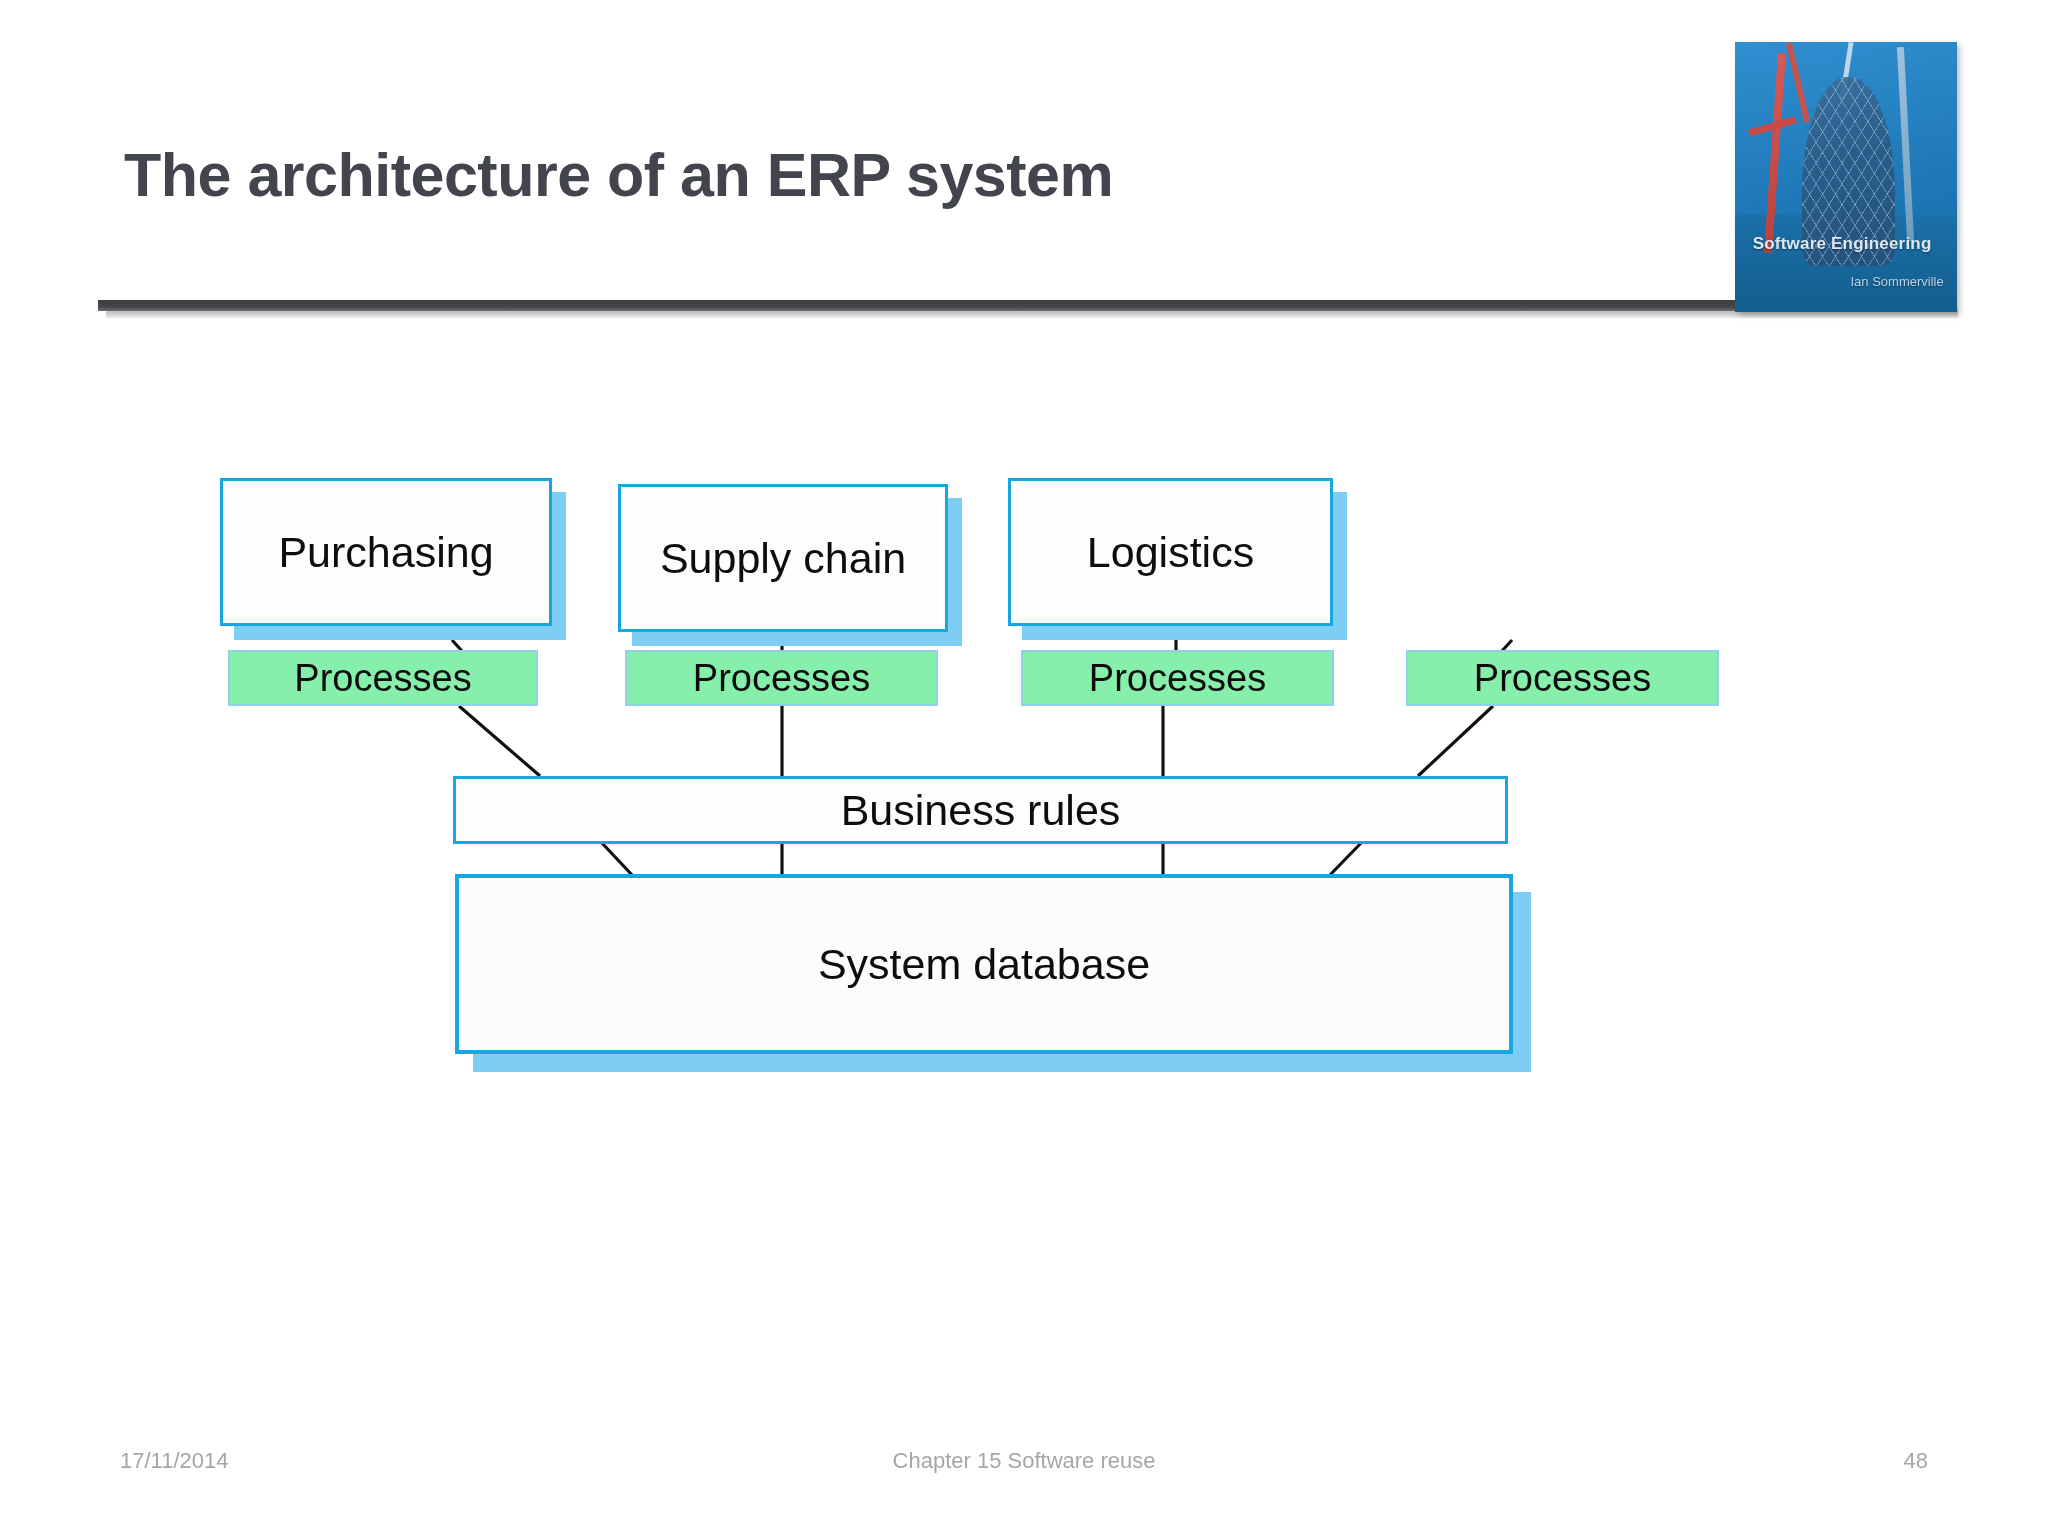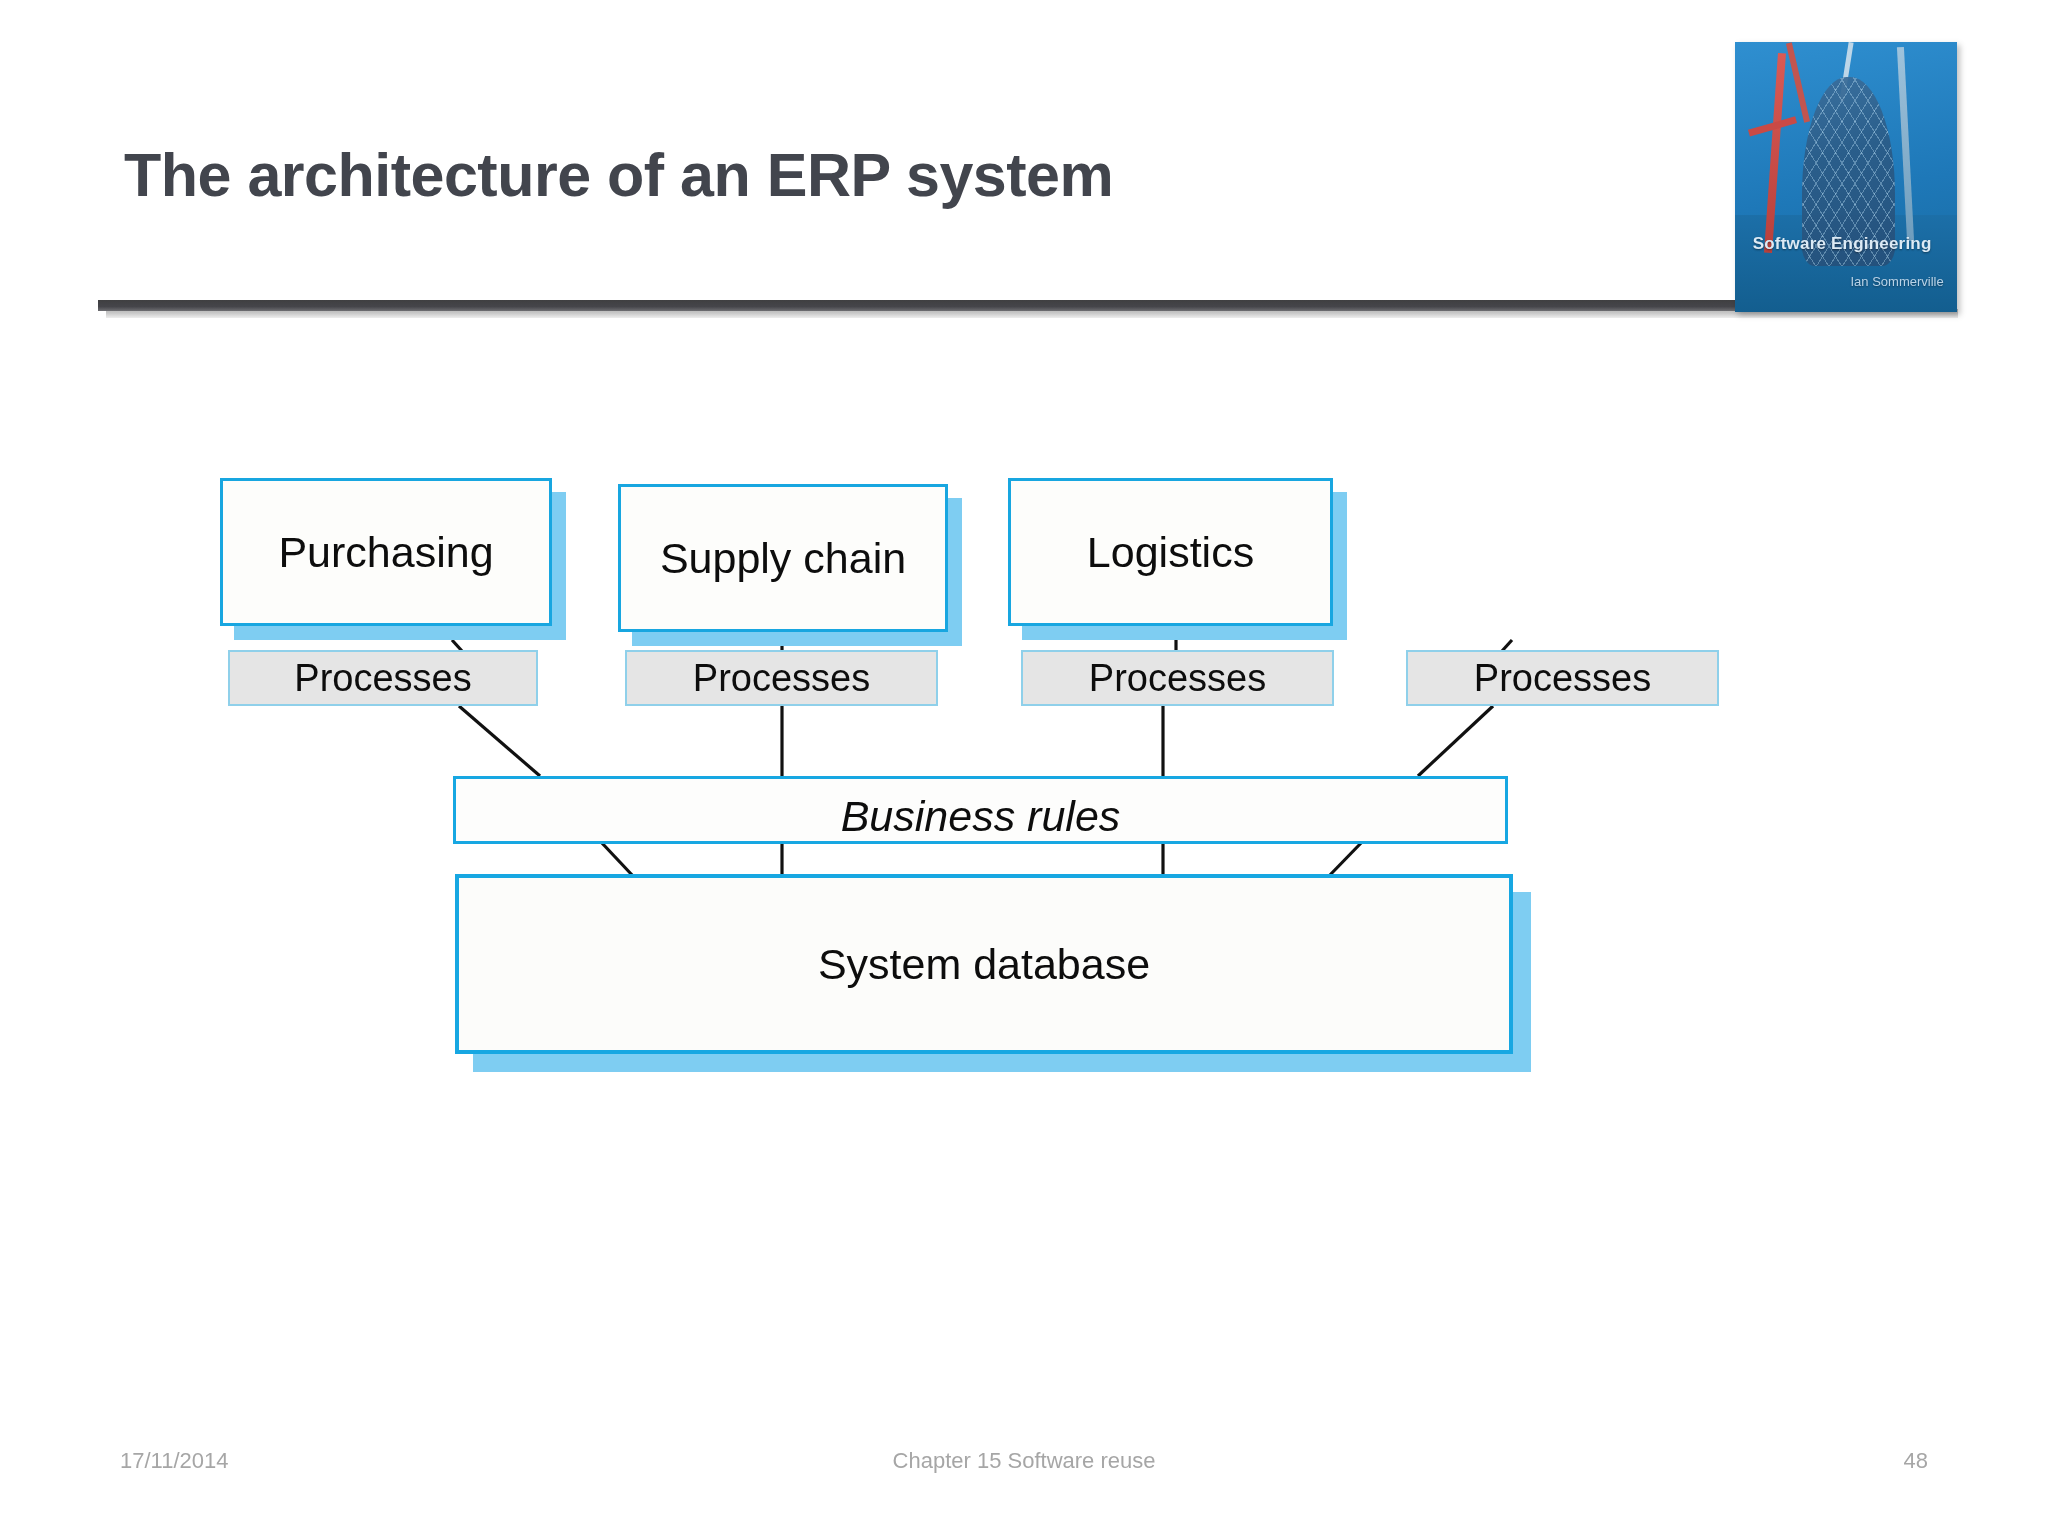--- a/index.html
+++ b/index.html
@@ -102,32 +102,32 @@
     border:3px solid #18a6e0;
     display:flex; align-items:center; justify-content:center;
   }
   .card .label {
     font-size:43px; color:#0d0d0d; font-weight:normal; white-space:nowrap;
   }
 
   
   .proc {
     position:absolute;
-    background:#e5e5e5;
+    background:#86efac;
     border:2px solid #8fd0ea;
     display:flex; align-items:center; justify-content:center;
   }
   .proc .label { font-size:38px; color:#0d0d0d; white-space:nowrap; }
 
   
   #business-rules {
     position:absolute;
     background:#fdfdfc;
     border:3px solid #17a7e2;
-    display:flex; align-items:flex-end; justify-content:center;font-style:italic;
+    display:flex; align-items:center; justify-content:center;
   }
   #business-rules .label { font-size:43px; color:#0d0d0d; white-space:nowrap; }
 
   #system-database-wrap { position:absolute; }
   #system-database-wrap .shadow {
     position:absolute; left:18px; top:18px; width:100%; height:100%;
     background:#7ecdf2;
   }
   #system-database-wrap .face {
     position:absolute; left:0; top:0; width:100%; height:100%;

